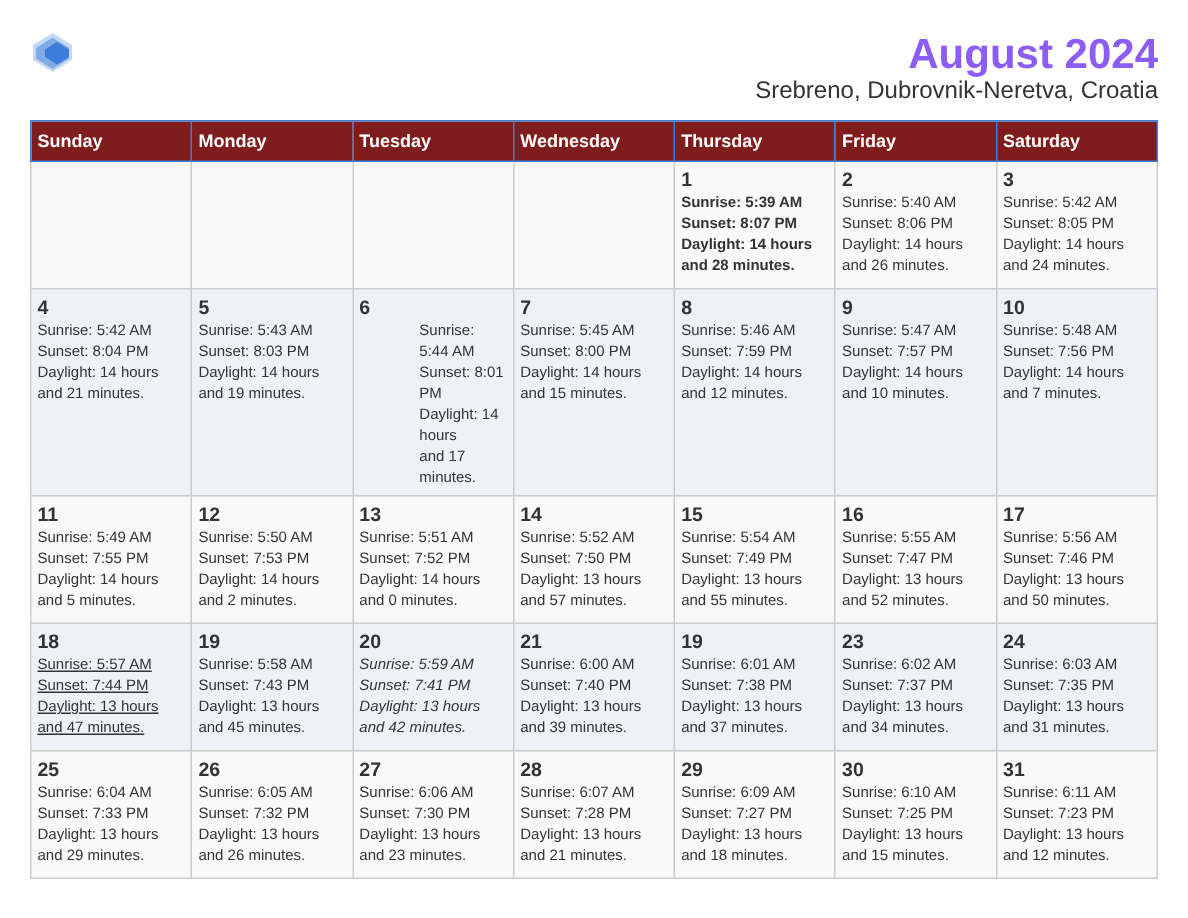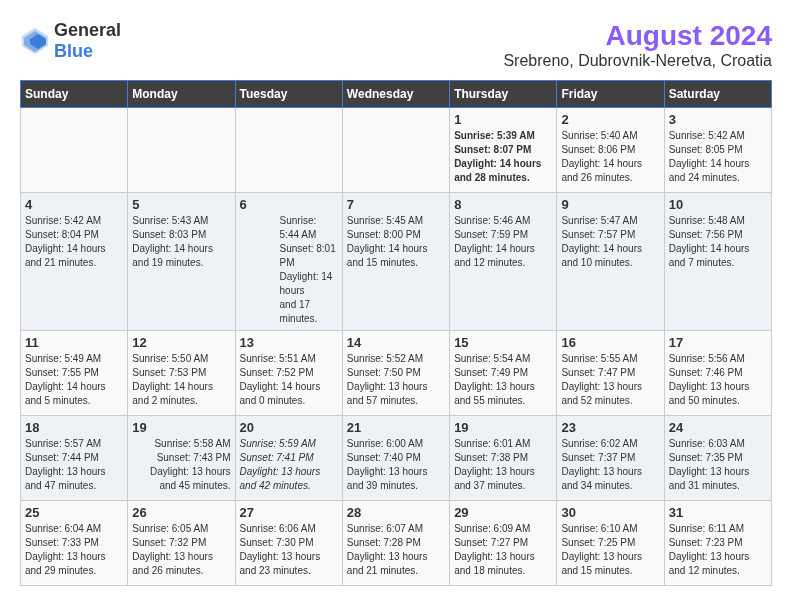--- a/index.html
+++ b/index.html
@@ -47,21 +47,21 @@
       font-size: 16px;
       color: #333;
       margin-left: 39px;
     }
     table {
       width: 100%;
       border-collapse: collapse;
       font-size: 11px;
     }
     thead th {
-      background-color: #404040;
+      background-color: #7f1d1d;
       color: #fff;
       padding: 6px 4px;
       text-align: left;
       font-size: 12px;
       font-weight: bold;
       border: 1px solid #3b7dd8;
     }
     tbody td {
       border: 1px solid #ccc;
       vertical-align: top;
@@ -95,24 +95,20 @@
 </head>
 <body>
 
 <div class="header-area">
   <div class="logo">
     <svg class="logo-icon" viewBox="0 0 30 30">
       <polygon points="15,2 28,10 28,20 15,28 2,20 2,10" fill="#3b7dd8" opacity="0.3"></polygon>
       <polygon points="15,5 26,12 26,19 15,26 4,19 4,12" fill="#3b7dd8" opacity="0.5"></polygon>
       <polygon points="18,8 26,13 26,18 18,23 10,18 10,13" fill="#3b7dd8"></polygon>
     </svg>
-    <div>
-      <span class="logo-text-general">General</span><br>
-      <span class="logo-text-blue">Blue</span>
-    </div>
   </div>
   <div class="title-area">
     <div class="month-year">August 2024</div>
     <div class="location">Srebreno, Dubrovnik-Neretva, Croatia</div>
   </div>
 </div>
 
 <table>
   <thead>
     <tr>
@@ -251,28 +247,28 @@
           <span class="day-number">17</span>
           <div class="day-info" style="white-space: pre-line;">Sunrise: 5:56 AM
 Sunset: 7:46 PM
 Daylight: 13 hours
 and 50 minutes.</div>
         </td>
       </tr>
       <tr>
         <td>
           <span class="day-number">18</span>
-          <div class="day-info" style="white-space: pre-line;">Sunrise: 5:57 AM
+          <div class="day-info" style="white-space: pre-line; text-decoration: underline;">Sunrise: 5:57 AM
 Sunset: 7:44 PM
 Daylight: 13 hours
 and 47 minutes.</div>
         </td>
         <td>
           <span class="day-number">19</span>
-          <div class="day-info" style="white-space: pre-line; text-align: right;">Sunrise: 5:58 AM
+          <div class="day-info" style="white-space: pre-line;">Sunrise: 5:58 AM
 Sunset: 7:43 PM
 Daylight: 13 hours
 and 45 minutes.</div>
         </td>
         <td>
           <span class="day-number">20</span>
           <div class="day-info" style="white-space: pre-line; font-style: italic;">Sunrise: 5:59 AM
 Sunset: 7:41 PM
 Daylight: 13 hours
 and 42 minutes.</div>

